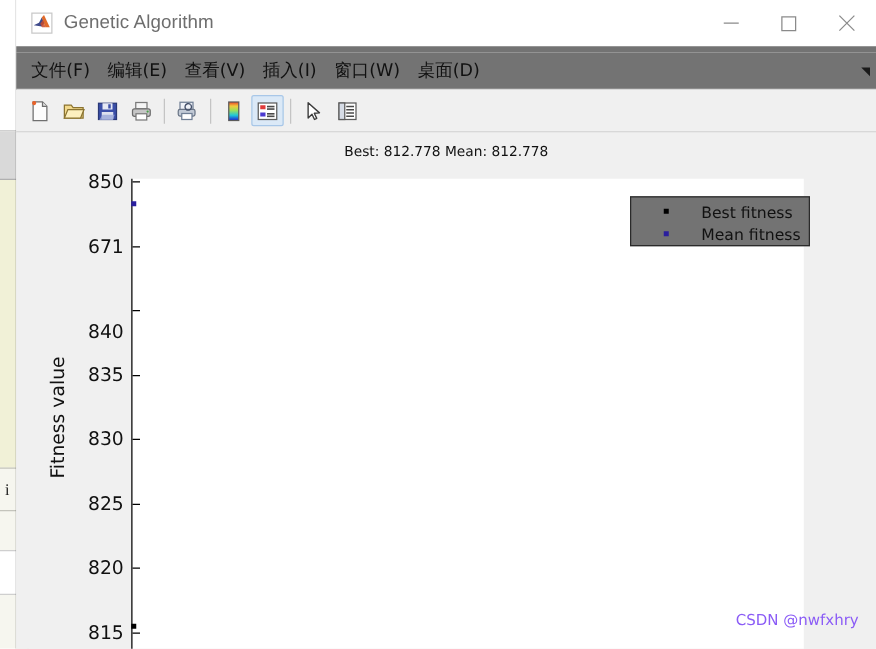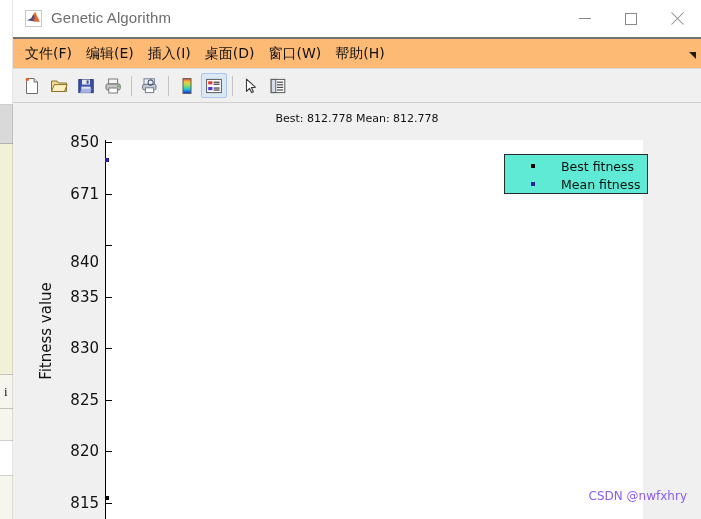--- a/index.html
+++ b/index.html
@@ -70,21 +70,21 @@
     background: #f0f0f0;
     z-index: 5;
     box-shadow: -1px 0 0 rgba(0,0,0,0.10);
   }
 
   
   #title-bar {
     position: relative;
     height: 37px;
     background: #ffffff;
-    border-bottom: 2px solid #737373;
+    border-bottom: 5px solid #737373;
   }
   #title-icon {
     position: absolute;
     left: 12px; top: 10px;
     width: 17px; height: 17px;
     background: #ffffff;
     border: 1px solid #c9c9c9;
     box-sizing: border-box;
     overflow: hidden;
   }
@@ -129,21 +129,21 @@
     width: 17px; height: 1px;
     background: #8a8a8a;
   }
   .win-glyph-close::before { transform: rotate(45deg); }
   .win-glyph-close::after  { transform: rotate(-45deg); }
 
   
   #menu-bar {
     position: relative;
     height: 29px;
-    background: #fdba74;
+    background: #737373;
     border-bottom: 1px solid #d8d8d8;
     display: flex;
     align-items: center;
     padding-left: 5px;
   }
   .menu-item {
     font-size: 14px;
     color: #111111;
     padding: 3px 7px;
     white-space: nowrap;
@@ -242,21 +242,21 @@
     position: absolute;
     width: 4px; height: 4px;
     transform: translate(-50%, -50%);
   }
 
   
   #legend-box {
     position: absolute;
     left: 398px; top: 14px;
     width: 144px; height: 40px;
-    background: #5eead4;
+    background: #737373;
     border: 1.4px solid #2a2a2a;
     box-sizing: border-box;
   }
   .legend-row {
     position: relative;
     height: 18px;
     display: flex;
     align-items: center;
   }
   .legend-marker {
@@ -316,24 +316,24 @@
       <span class="win-glyph-max"></span>
     </div>
     <div class="win-btn" id="btn-close">
       <span class="win-glyph-close"></span>
     </div>
   </div>
 
   <div id="menu-bar">
     <div class="menu-item">文件(F)</div>
     <div class="menu-item">编辑(E)</div>
+    <div class="menu-item">查看(V)</div>
     <div class="menu-item">插入(I)</div>
+    <div class="menu-item">窗口(W)</div>
     <div class="menu-item">桌面(D)</div>
-    <div class="menu-item">窗口(W)</div>
-    <div class="menu-item">帮助(H)</div>
 
     <div id="menu-overflow">
       <svg width="12" height="12" viewBox="0 0 12 12">
         <path d="M2 2 L9 2 L9 9 Z" fill="#1a1a1a"></path>
       </svg>
     </div>
   </div>
 
   <div id="toolbar">
 

